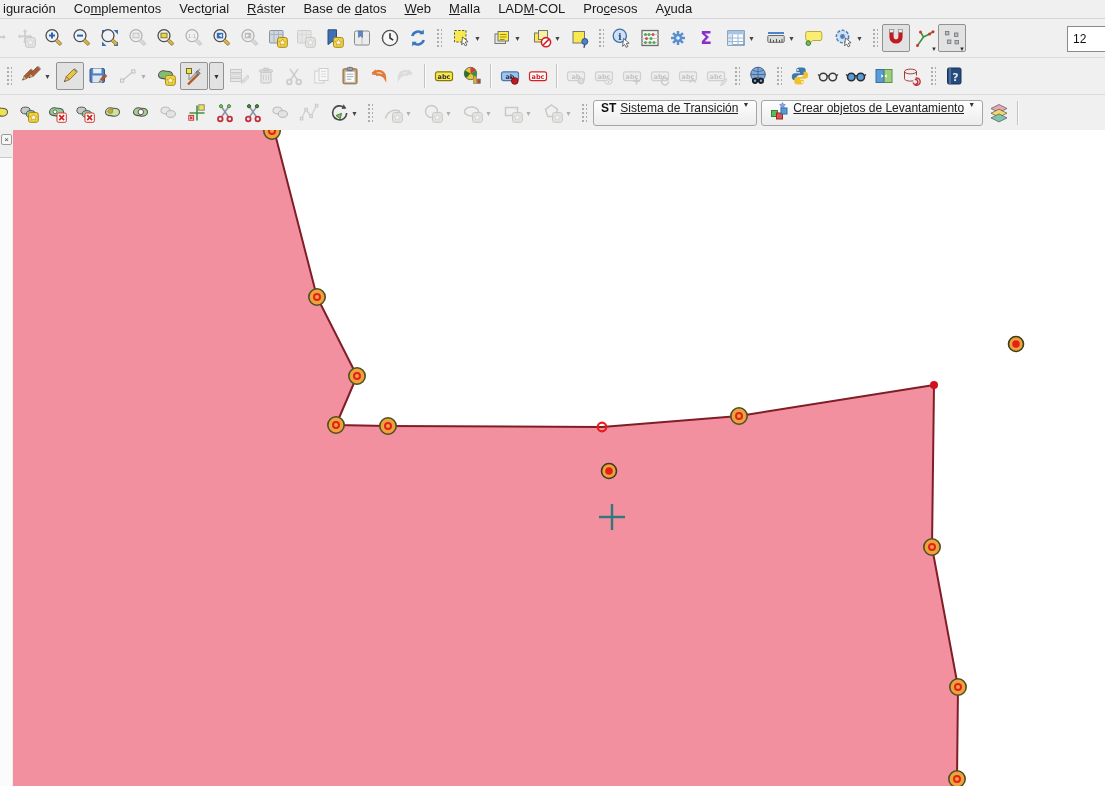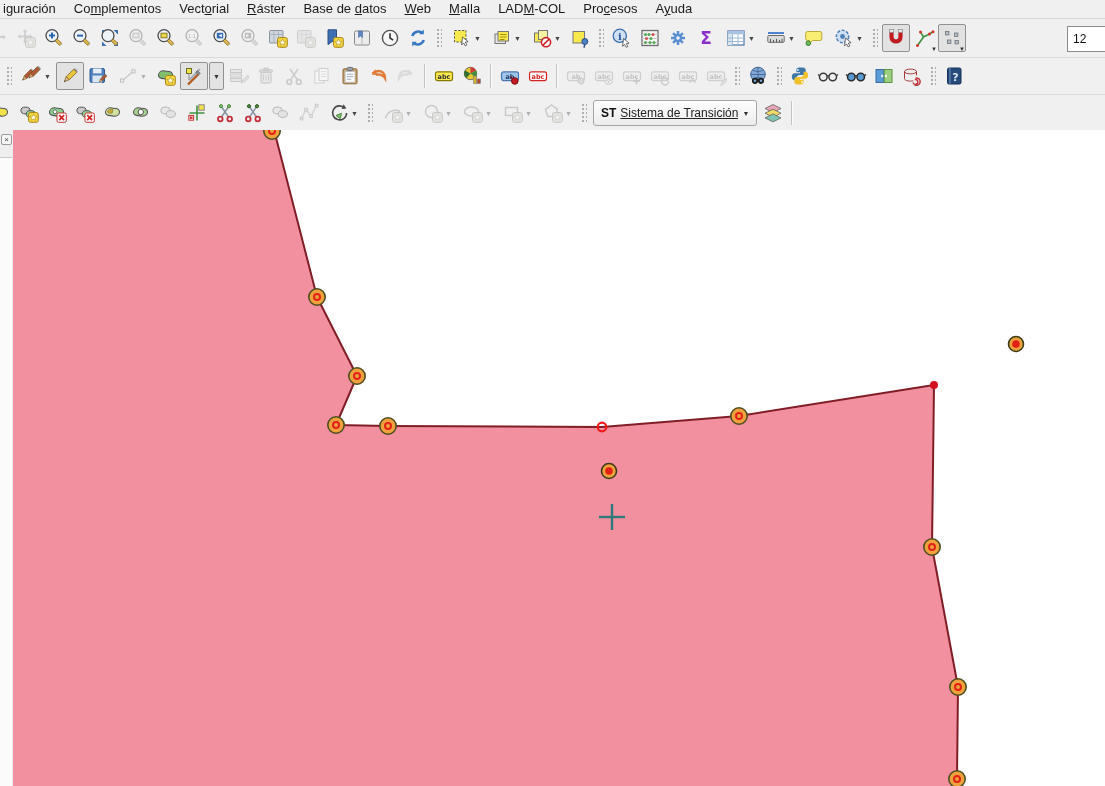--- a/index.html
+++ b/index.html
@@ -23,21 +23,21 @@
   button.tool .dd{font-size:7px;color:#444;margin-left:1px;}
   button.tool .cdd{position:absolute;right:0px;bottom:-1px;font-size:6px;color:#333;}
   button.tool.pressed{background:#e2e2e2;border-color:#919191;}
   button.tool.disabled{filter:grayscale(.95) opacity(.38);}
   button.ddbtn{width:15px;height:28px;flex:0 0 auto;display:flex;align-items:center;justify-content:center;
       background:#e2e2e2;border:1px solid #919191;border-radius:2px;font-size:7px;color:#333;padding:0;margin-left:1px;}
   .sep{width:0;height:24px;border-left:1px solid #c3c3c3;border-right:1px solid #fbfbfb;margin:0 4px;flex:0 0 auto;}
   .grip{width:7px;height:22px;margin:0 4px 0 3px;flex:0 0 auto;
         background-image:radial-gradient(#adadad 1px, transparent 1.2px);background-size:4px 4px;background-position:1px 1px;}
   .cut1{margin-left:-18px;} .cut3{margin-left:-15px;}
-  button.txtbtn{height:26px;flex:0 0 auto;display:flex;align-items:center;gap:4px;margin:0 2px;
+  button.txtbtn{height:26px;flex:0 0 auto;display:flex;gap:4px;margin:0 2px;
       border:1px solid #a5a5a5;border-radius:3px;background:linear-gradient(#fefefe,#ececec);
       font-family:inherit;font-size:12px;color:#222;padding:0 7px;white-space:nowrap;}
   button.txtbtn .st-prefix{font-weight:bold;font-size:12px;color:#111;}
   button.txtbtn .lbl{max-width:196px;overflow:hidden;text-decoration:underline;}
   button.txtbtn .dd{font-size:7px;color:#333;}
   button.txtbtn .ic{width:20px;height:20px;}
   .spin{position:absolute;right:-9px;top:7px;width:40px;height:24px;border:1px solid #8a8a8a;
         background:#fff;font-family:inherit;font-size:12px;padding:0 0 0 5px;color:#111;}
   
   #maparea{position:absolute;left:13px;top:130px;right:0;bottom:0;background:#fff;overflow:hidden;}
@@ -902,20 +902,30 @@
         </svg>
       </span>
       <span class="dd">▼</span>
     </button>
     <div class="grip"></div>
     <button class="txtbtn">
       <span class="st-prefix">ST</span>
       <span class="lbl">Sistema de Transición</span>
       <span class="dd">▼</span>
     </button>
+    <button class="txtbtn">
+      <span class="ic"><svg width="22" height="22" viewBox="0 0 22 22" xmlns="http://www.w3.org/2000/svg">
+          <rect x="2.5" y="9.5" width="6" height="6" fill="#5cb85c" stroke="#3a7d3a"></rect>
+          <rect x="7.5" y="12" width="6" height="6" fill="#d9534f" stroke="#a02622"></rect>
+          <rect x="12" y="7" width="6" height="6" fill="#5b9bd5" stroke="#2f6da8"></rect>
+          <path d="M13.5 1.5l.9 1.8 2 .2-1.5 1.4.4 2-1.8-1-1.8 1 .4-2-1.5-1.4 2-.2z" fill="#8fa7dd" stroke="#4a6ab0" stroke-width=".5"></path>
+        </svg></span>
+      <span class="lbl">Crear objetos de Levantamiento</span>
+      <span class="dd">▼</span>
+    </button>
     <button class="tool">
       <span class="ic">
         <svg width="22" height="22" viewBox="0 0 22 22" xmlns="http://www.w3.org/2000/svg">
           <g stroke="#555" stroke-width=".7">
             <path d="M11 2.5l8 4-8 4-8-4z" fill="#e8a7b4"></path>
             <path d="M11 7.2l8 4-8 4-8-4z" fill="#f0d869"></path>
             <path d="M11 11.9l8 4-8 4-8-4z" fill="#7fc4b1"></path>
           </g>
         </svg>
       </span>

